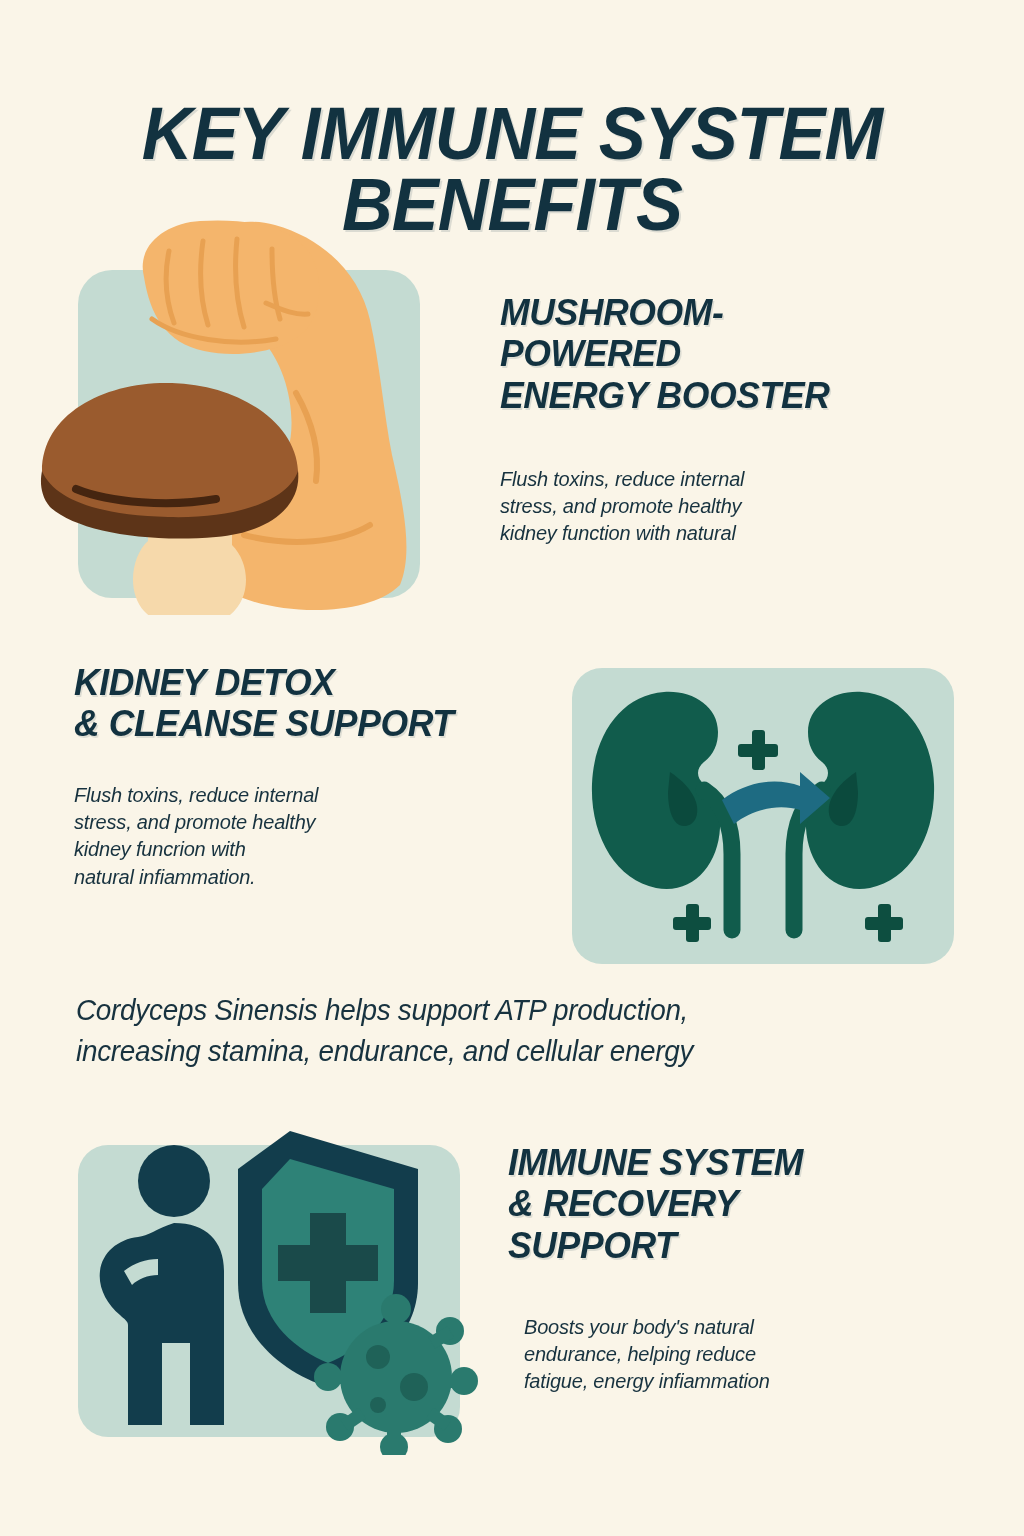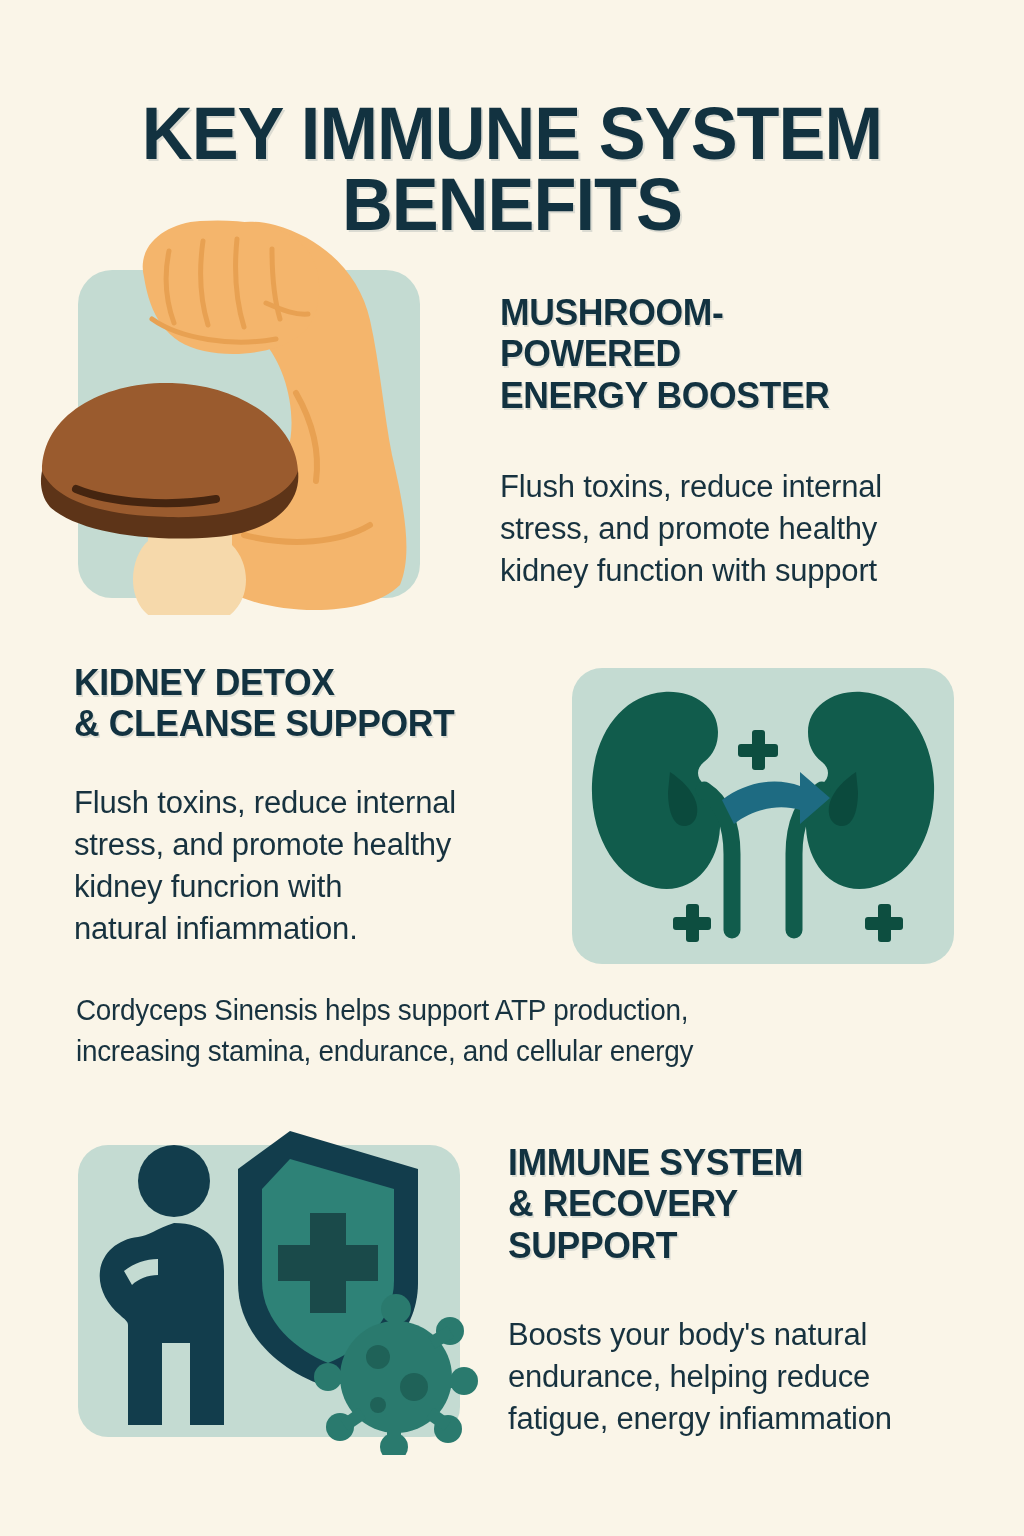--- a/index.html
+++ b/index.html
@@ -13,20 +13,21 @@
     font-family: "Liberation Sans", sans-serif;
     overflow: hidden;
     position: relative;
   }
 
   .page {
     position: absolute;
     inset: 0;
     width: 1024px;
     height: 1476px;
+    font-style: italic;
   }
 
   
   .title {
     position: absolute;
     top: 48px;
     left: 0;
     width: 1024px;
     text-align: center;
     color: #123240;
@@ -58,21 +59,21 @@
     font-size: 37px;
     line-height: 1.12;
     letter-spacing: -0.4px;
     transform: scaleX(0.96);
     transform-origin: left top;
     text-shadow: 1.5px 1.5px 0 rgba(18,50,64,0.12);
   }
   .body {
     position: absolute;
     color: #17323f;
-    font-size: 31px;
+    font-size: 20px;
     line-height: 1.36;
     letter-spacing: -0.2px;
   }
   .body span { display: block; }
   .head span { display: block; }
 
   #head-1 { left: 500px; top: 292px; width: 470px; }
   #body-1 { left: 500px; top: 466px; width: 470px; }
 
   #head-2 { left: 74px;  top: 662px; width: 500px; }
@@ -84,21 +85,21 @@
     color: #17323f;
     font-size: 30px;
     line-height: 1.36;
     letter-spacing: -0.3px;
     transform: scaleX(0.93);
     transform-origin: left top;
   }
   #body-mid span { display: block; }
 
   #head-3 { left: 508px; top: 1142px; width: 470px; }
-  #body-3 { left: 508px; top: 1314px; width: 460px; }
+  #body-3 { left: 524px; top: 1314px; width: 460px; }
 
   
   .art { position: absolute; }
   #art-mushroom { left: 40px;  top: 215px;  width: 420px; height: 400px; }
   #art-kidney   { left: 572px; top: 668px;  width: 382px; height: 296px; }
   #art-immune   { left: 78px;  top: 1125px; width: 400px; height: 330px; }
 
   .art svg { display: block; width: 100%; height: 100%; }
 </style>
 </head>
@@ -155,21 +156,21 @@
   </div>
 
   <div class="head" id="head-1">
     <span>MUSHROOM-</span>
     <span>POWERED</span>
     <span>ENERGY BOOSTER</span>
   </div>
   <div class="body" id="body-1">
     <span>Flush toxins, reduce internal</span>
     <span>stress, and promote healthy</span>
-    <span>kidney function with support</span>
+    <span>kidney function with natural</span>
   </div>
 
   <div class="panel" id="panel-kidney"></div>
 
   <div class="art" id="art-kidney">
     <svg viewBox="0 0 382 296" xmlns="http://www.w3.org/2000/svg">
 
       <path d="M146 64 C146 38 120 22 92 24 C50 27 22 66 20 116
                C18 168 44 212 84 220 C120 227 146 198 148 160
                C150 134 140 122 132 116 C124 110 124 100 132 94

